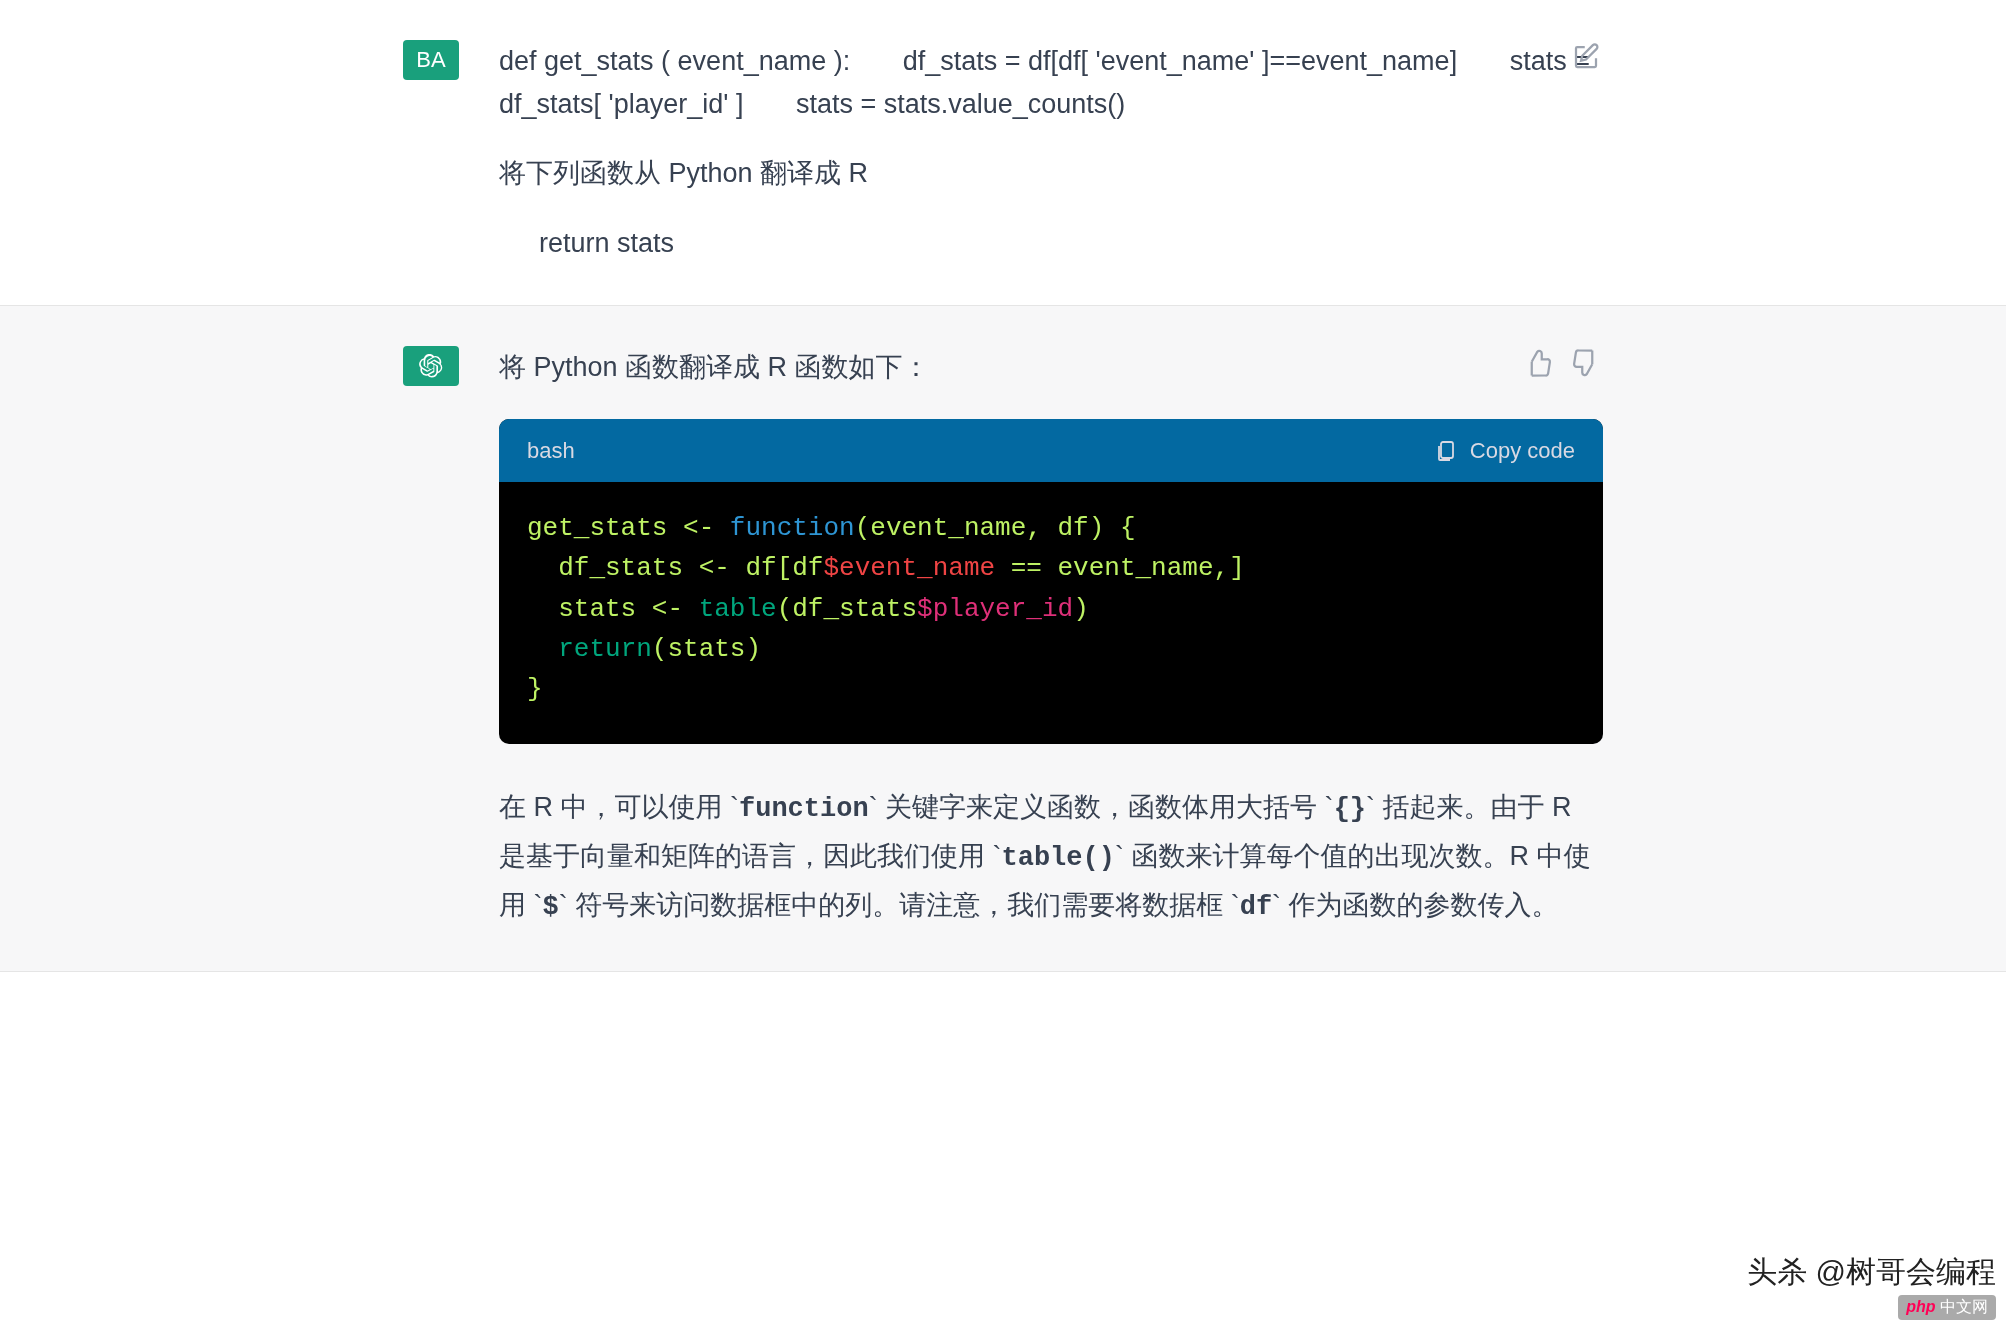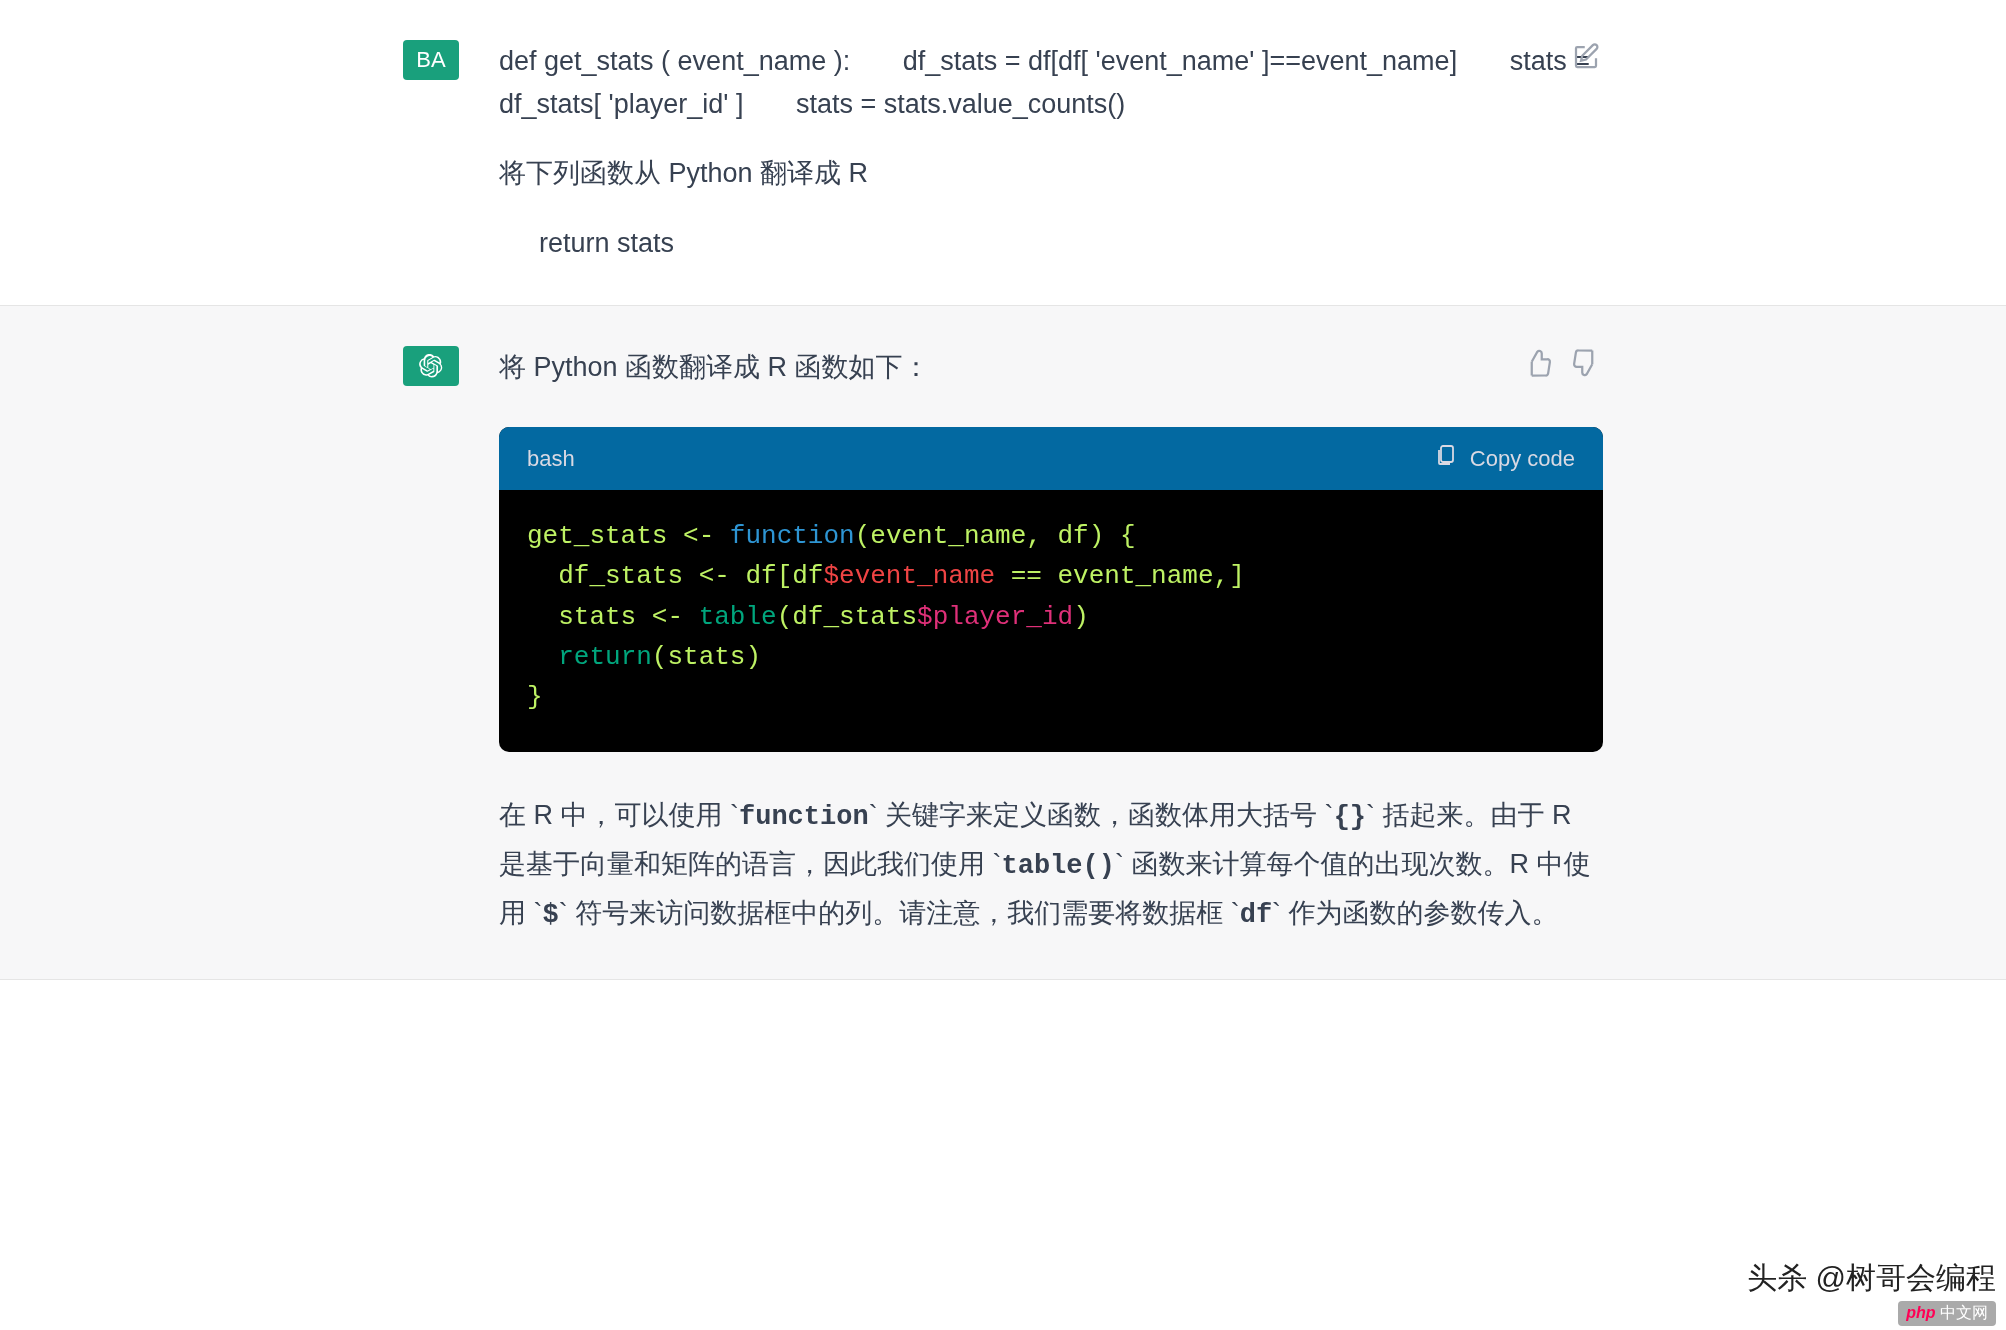--- a/index.html
+++ b/index.html
@@ -37,32 +37,32 @@
 .user-avatar { background: #19a07c; color: #fff; }
 .assist-avatar { background: #19a07c; color: #fff; padding: 8px; }
 .assist-avatar svg { width: 100%; height: 100%; }
 .content { flex: 1; font-size: 27px; line-height: 1.6; color: #374151; }
 .user-text p { margin-bottom: 26px; white-space: pre-wrap; overflow-wrap: break-word; }
 .user-text p:last-child { margin-bottom: 0; }
 .indent { padding-left: 40px; }
 .action-icons { position: absolute; right: 0; top: 0; display: flex; gap: 14px; }
 .icon-btn { width: 34px; height: 34px; color: #9ca3af; cursor: pointer; display:flex; align-items:center; justify-content:center;}
 .icon-btn svg { width: 30px; height: 30px; stroke: currentColor; fill: none; stroke-width: 1.8; }
-.assist-intro { margin-bottom: 38px; }
+.assist-intro { margin-bottom: 30px; }
 .code-block { background: #000000; border-radius: 10px; overflow: hidden; margin-bottom: 40px; }
 .code-header {
   background: #0369a1;
   display: flex;
   justify-content: space-between;
   align-items: center;
   padding: 14px 28px;
   color: #d9d9e3;
   font-size: 22px;
 }
-.copy-btn { display: flex; gap: 12px; cursor: pointer; }
+.copy-btn { display: flex; align-items: center; gap: 12px; cursor: pointer; }
 .copy-btn svg { width: 24px; height: 28px; stroke: #d9d9e3; fill: none; stroke-width: 1.8; }
 .code-body {
   padding: 26px 28px 34px 28px;
   font-family: "SFMono-Regular", Consolas, "Liberation Mono", Menlo, monospace;
   font-size: 26px;
   line-height: 1.55;
   color: #ffffff;
   white-space: pre;
 }
 .c-w { color: #bef264; }
@@ -71,21 +71,21 @@
 .c-t { color: #00a67d; }
 .c-p { color: #df3079; }
 .explain { line-height: 1.75; }
 .explain code {
   font-family: "SFMono-Regular", Consolas, "Liberation Mono", Menlo, monospace;
   font-weight: 700;
 }
 .watermark {
   position: fixed;
   right: 10px;
-  bottom: 4px;
+  bottom: 10px;
   text-align: right;
   pointer-events: none;
 }
 .wm-top { font-size: 30px; color: #222; font-weight: 500; }
 .wm-bot {
   display: inline-block;
   background: #aaa;
   color: #fff;
   font-size: 16px;
   padding: 2px 8px;

